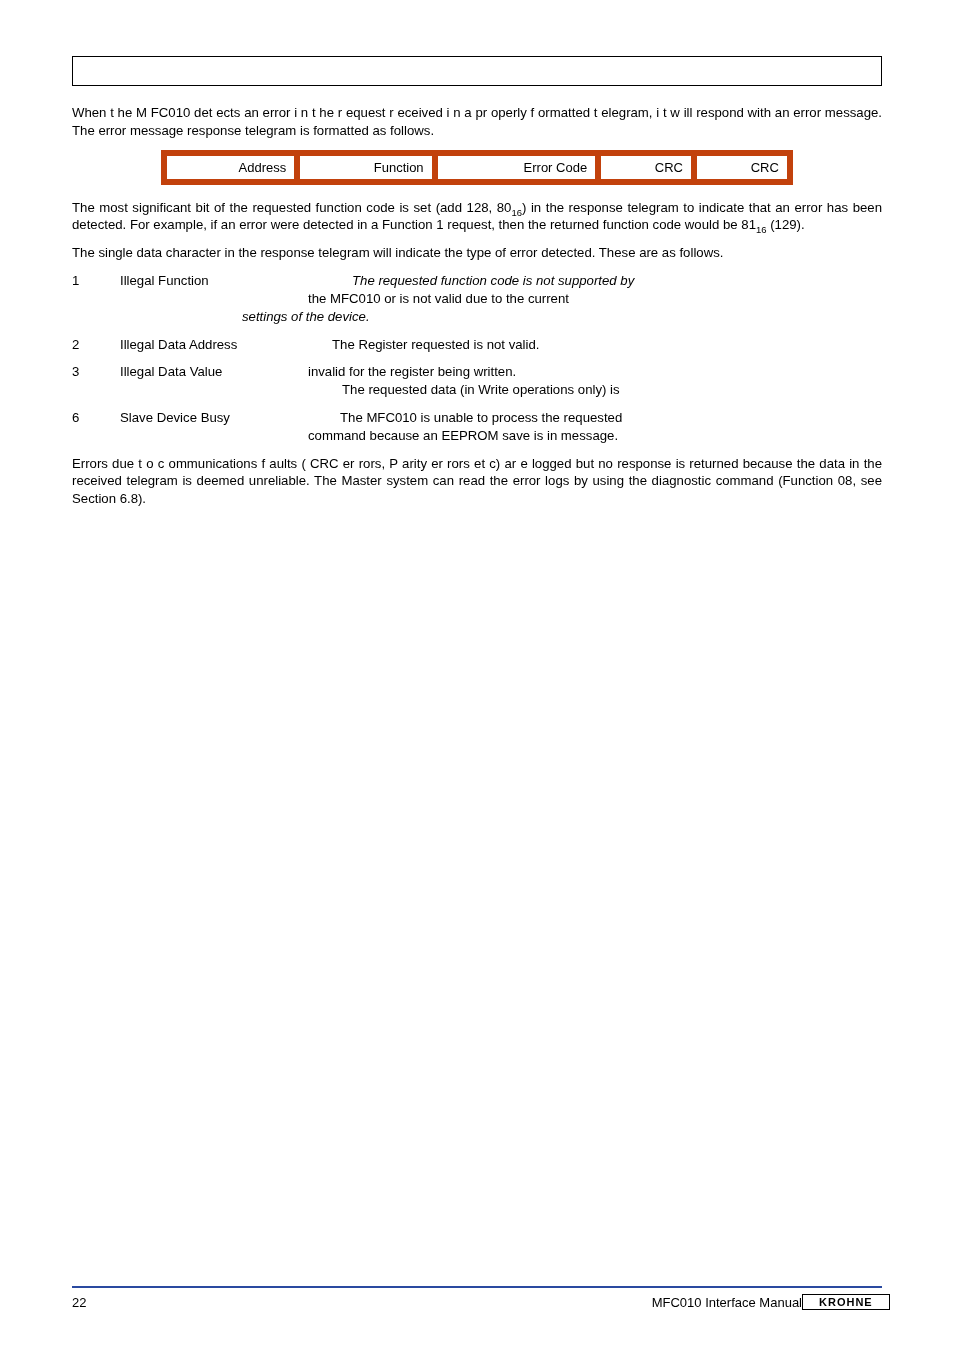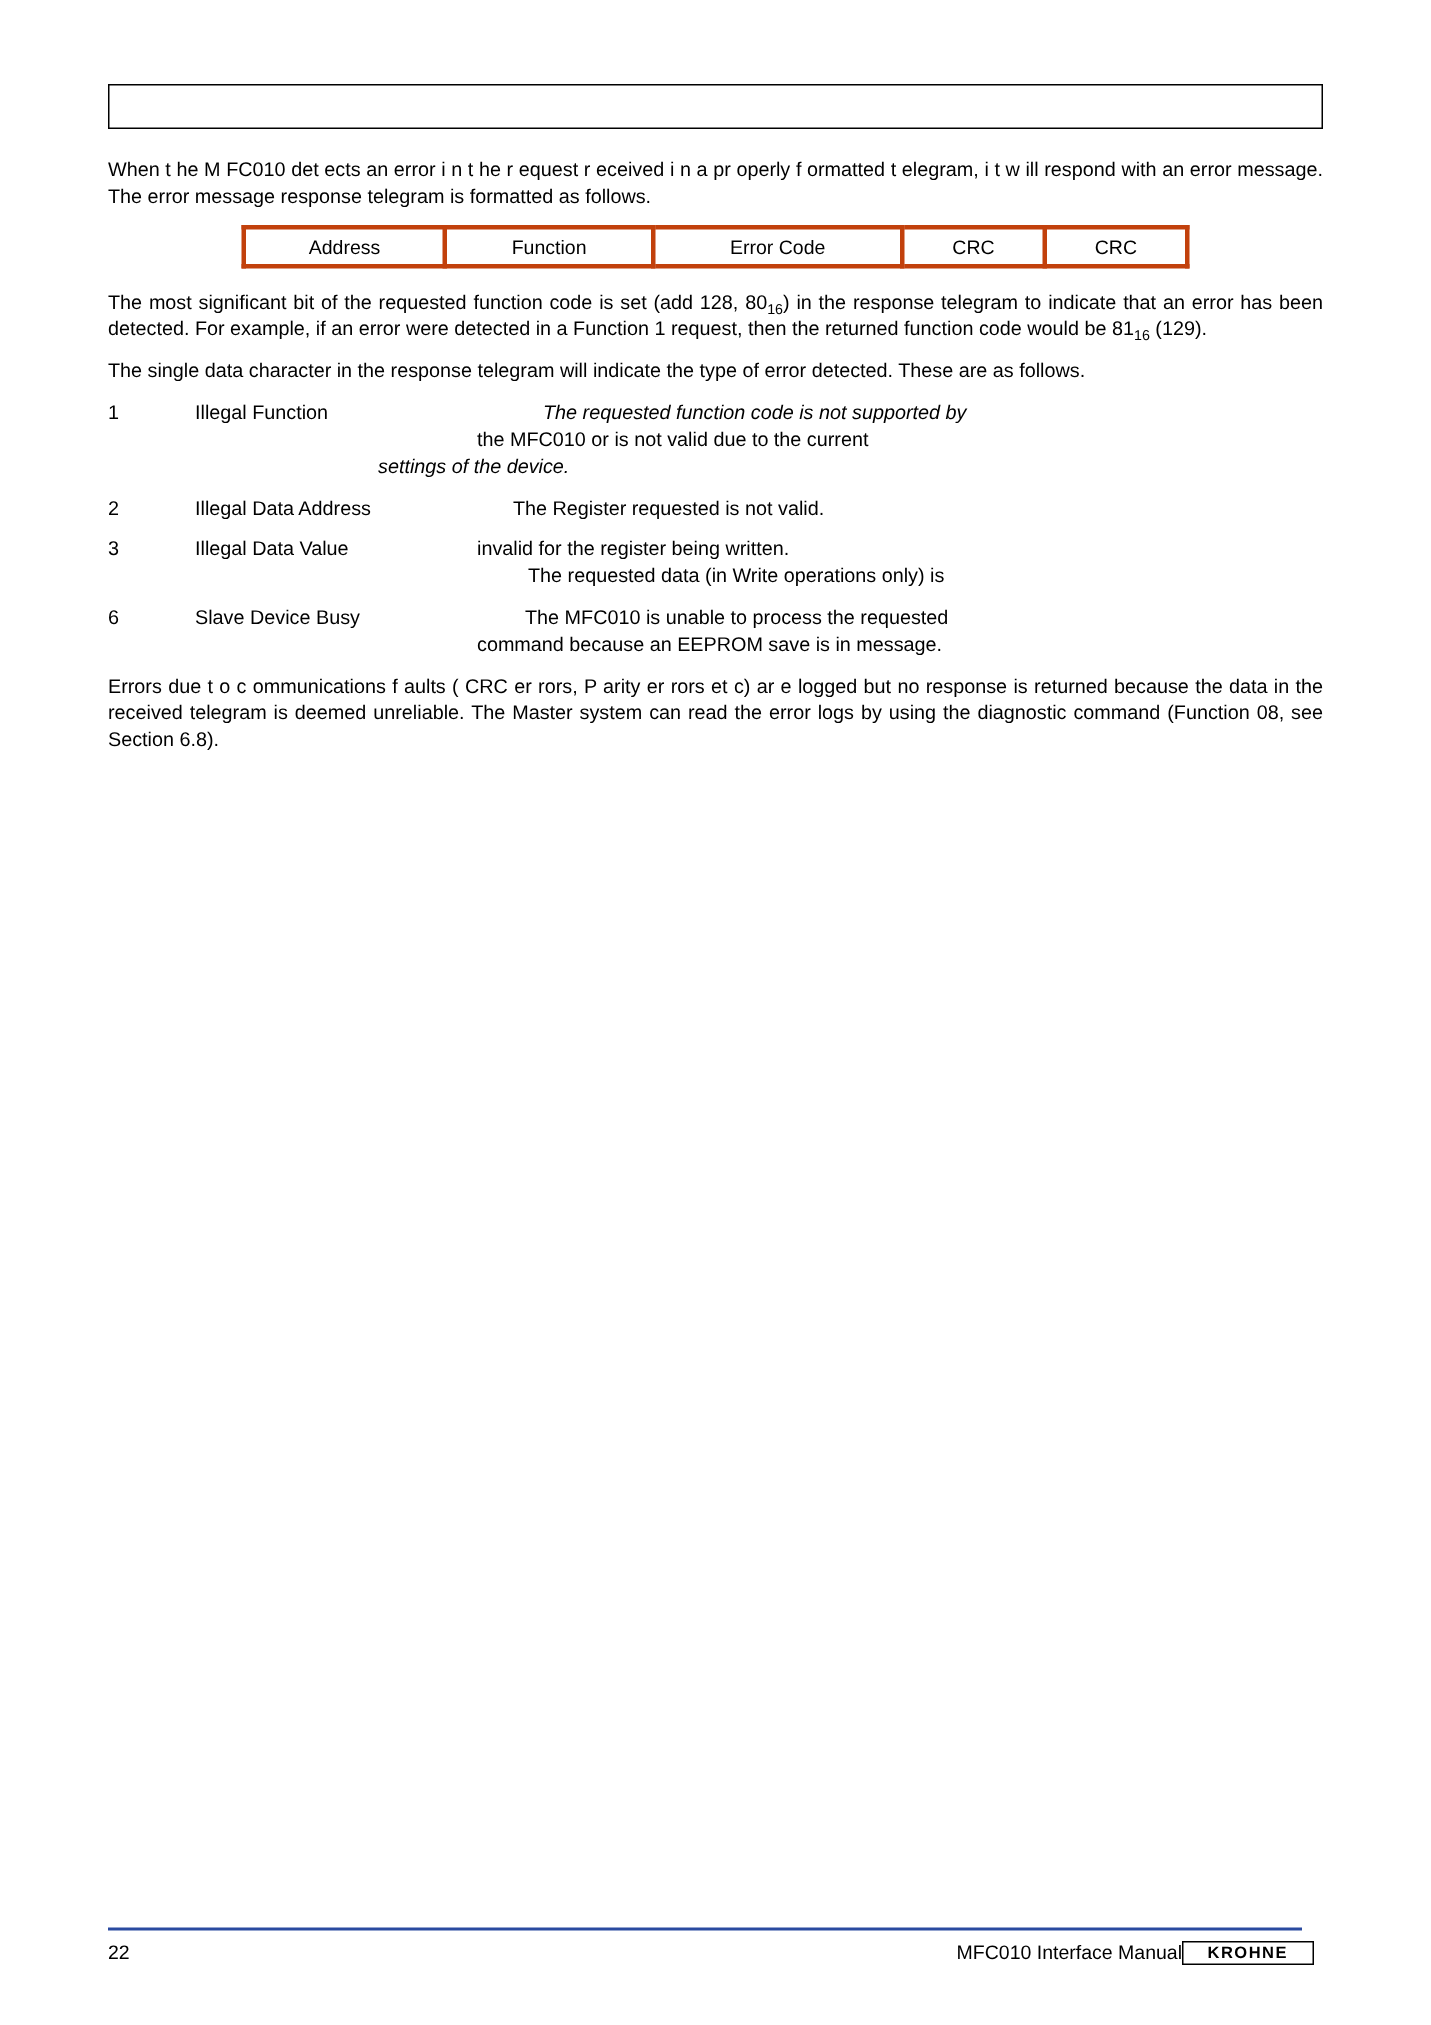--- a/index.html
+++ b/index.html
@@ -26,24 +26,24 @@
     line-height: 1.35;
     margin: 0 0 10px 0;
     text-align: justify;
   }
   table.telegram {
     border-collapse: collapse;
     margin: 6px auto 14px auto;
     width: 78%;
   }
   table.telegram td {
-    border: 3px solid #c2410c;
+    border: 6px solid #c2410c;
     padding: 4px 8px;
     font-size: 13px;
-    text-align: center;
+    text-align: right;
   }
   .sub {
     font-size: 0.72em;
     vertical-align: sub;
     line-height: 0;
   }
   .err-list {
     margin: 0 0 10px 0;
   }
   .err-row {
@@ -52,34 +52,33 @@
     line-height: 1.35;
     margin-bottom: 10px;
   }
   .err-row .col-code {
     width: 48px;
     flex: 0 0 48px;
   }
   .err-row .col-name {
     width: 170px;
     flex: 0 0 170px;
-    margin-left: 10px;
   }
   .err-row .col-desc-wrap {
     flex: 1;
   }
 
   .err1-desc .l1 { display:block; padding-left: 62px; font-style: italic; }
   .err1-desc .l2 { display:block; padding-left: 18px; }
   .err1-desc .l3 { display:block; margin-left: -48px; font-style: italic; }
 
   .footer {
     position: absolute;
     left: 72px;
-    right: 86px;
+    right: 72px;
     bottom: 40px;
   }
   .footer-rule {
     border-top: 2px solid #2a4aa0;
     margin-bottom: 6px;
   }
   .footer-line {
     display: flex;
     justify-content: space-between;
     align-items: center;

